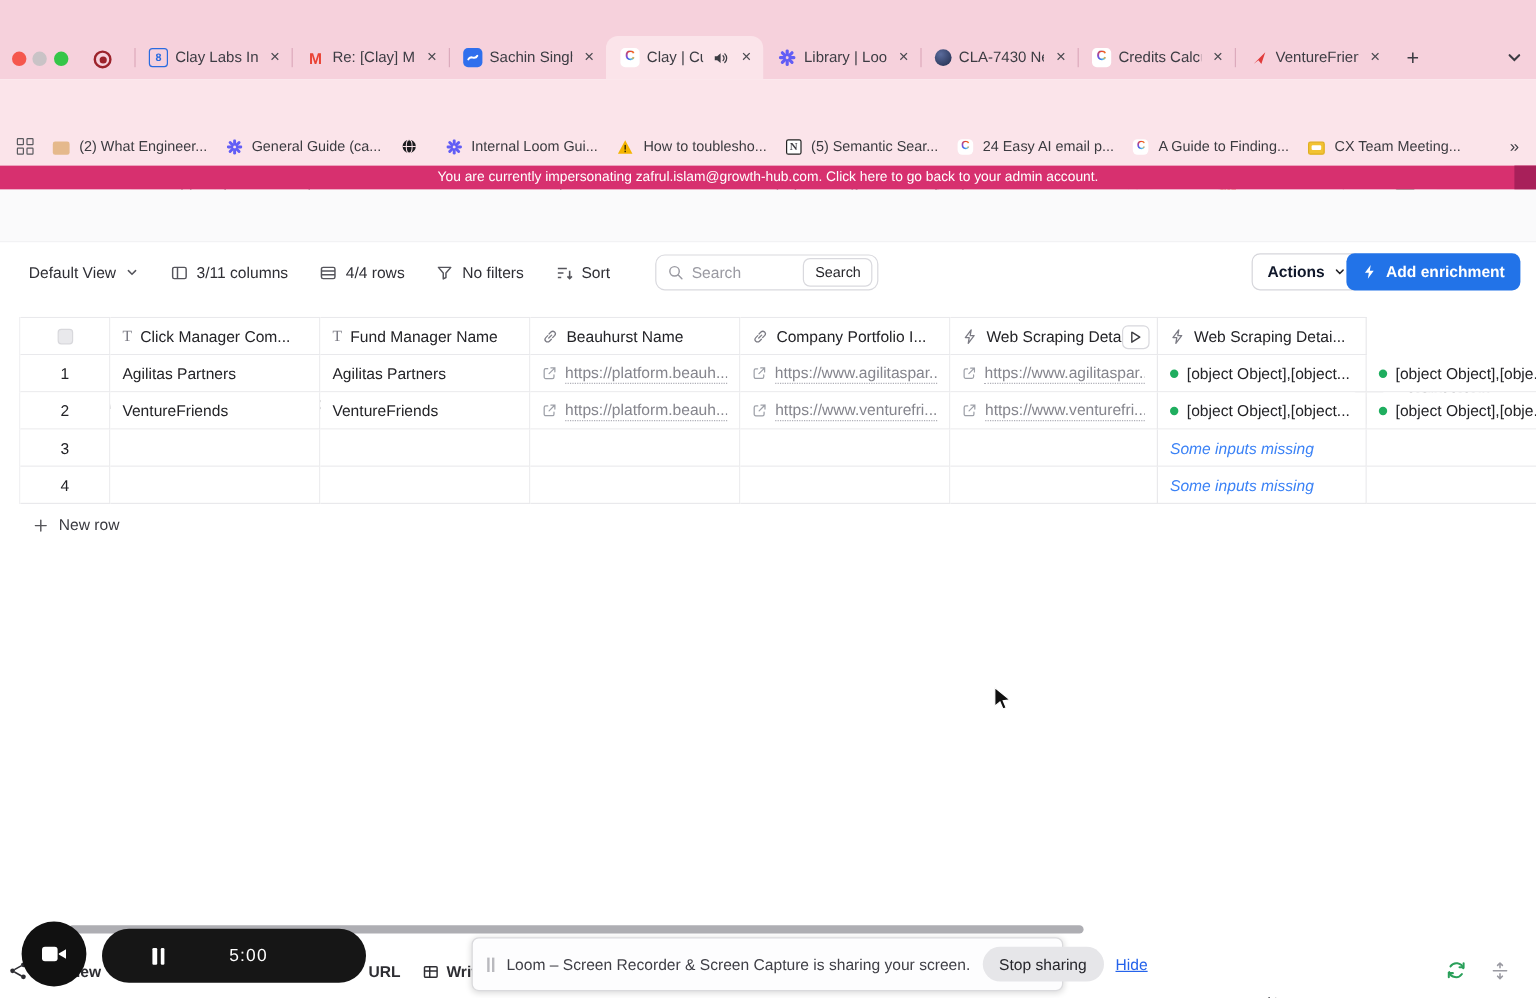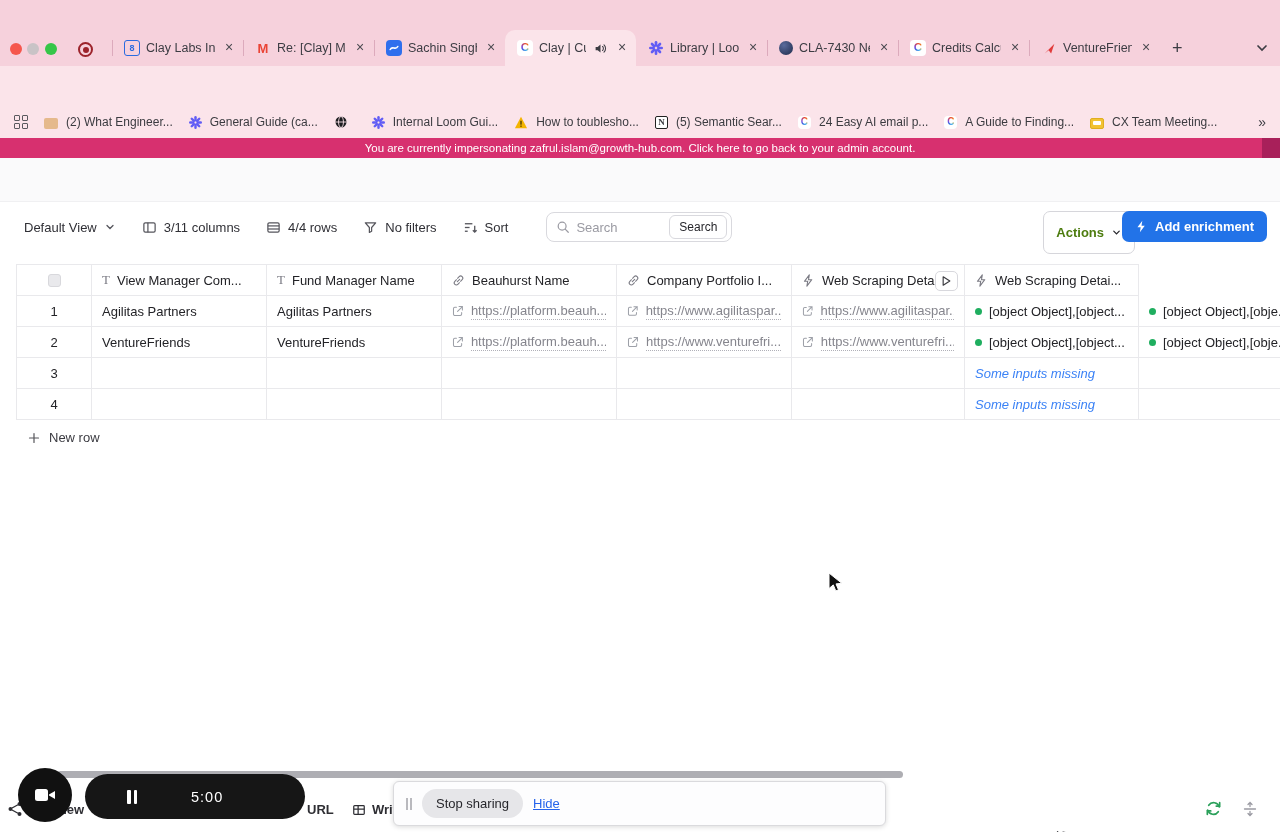--- a/index.html
+++ b/index.html
@@ -45,22 +45,22 @@
   .crumb{display:flex;align-items:center;gap:7px;}
   .hdr-right{display:flex;align-items:center;gap:13px;}
   .avatar{width:32px;height:32px;border-radius:50%;background:radial-gradient(circle at 40% 70%,#8f8f96 0 45%,#d2d2d6 46%);}
   
   .toolbar{left:0;top:202px;width:1280px;height:50px;background:#fff;display:flex;align-items:center;padding-left:24px;gap:26px;}
   .titem{display:flex;align-items:center;gap:7px;font-size:13px;color:#2f2f35;}
   .sbox{width:186px;height:30px;border:1px solid #d9d9de;border-radius:8px;display:flex;align-items:center;padding:0 4px 0 9px;gap:6px;margin-left:12px;}
   .sbox input{border:none;outline:none;flex:1;font-size:13px;min-width:0;font-family:inherit;color:#2f2f35;background:transparent;}
   .sbox input::placeholder{color:#9a9aa2;}
   .sbtn{border:1px solid #d9d9de;background:#fff;border-radius:6px;font-size:12px;color:#26262b;padding:4px 9px;font-family:inherit;}
-  .actbtn{position:absolute;right:145px;top:211px;height:43px;border:1px solid #d6d6db;border-radius:7px;background:#fff;
-    display:flex;align-items:center;gap:7px;padding:0 12px;font-size:13px;font-weight:600;color:#4d7c0f;font-family:inherit;}
+  .actbtn{position:absolute;right:145px;top:211px;height:31px;border:1px solid #d6d6db;border-radius:7px;background:#fff;
+    display:flex;align-items:center;gap:7px;padding:0 12px;font-size:13px;font-weight:600;color:#0f172a;font-family:inherit;}
   .enrbtn{position:absolute;right:13px;top:211px;height:31px;border:none;border-radius:7px;background:#2273e8;color:#fff;
     display:flex;align-items:center;gap:7px;padding:0 13px;font-size:13px;font-weight:600;font-family:inherit;}
   
   .tbl{left:16px;top:264px;width:1264px;overflow:hidden;}
   .trow{display:grid;grid-template-columns:75px 175px 175px 175px 175px 173px 174px 175px;border-left:1px solid #e9e9ec;}
   .tc{border-right:1px solid #e9e9ec;border-bottom:1px solid #e9e9ec;display:flex;align-items:center;padding:0 10px;gap:7px;overflow:hidden;white-space:nowrap;position:relative;}
   .thead .tc{height:32px;background:#f8f8f9;border-top:1px solid #e9e9ec;color:#55555e;font-size:13px;}
   .trow .tc{height:31px;font-size:13px;color:#232327;background:#fff;}
   .thead .tc{height:32px;}
   .gut{justify-content:center;color:#70707a;font-size:12.5px;}
@@ -454,21 +454,21 @@
   <span>Add enrichment</span>
 </button>
 
 <div class="abs tbl">
   <div class="trow thead">
     <div class="tc gut">
         <span class="cb"></span>
       </div>
     <div class="tc">
       <span class="ticon">T</span>
-      <span>View Manager Com...</span>
+      <span>Click Manager Com...</span>
     </div>
     <div class="tc">
       <span class="ticon">T</span>
       <span>Fund Manager Name</span>
     </div>
     <div class="tc">
       <svg width="13" height="13" viewBox="0 0 16 16">
           <path d="M6.5 9.5l3-3M5.5 7l-2 2a2.6 2.6 0 0 0 3.7 3.7l2-2M10.5 9l2-2A2.6 2.6 0 0 0 8.8 3.3l-2 2" stroke="#7b7b84" stroke-width="1.3" fill="none" stroke-linecap="round"></path>
         </svg>
       <span>Beauhurst Name</span>
@@ -651,20 +651,21 @@
   <svg width="15" height="16" viewBox="0 0 16 16">
       <path d="M2.5 4h11M6 4V2.7h4V4M4.2 4l.6 9.5h6.4l.6-9.5M6.6 6.3v5M9.4 6.3v5" stroke="#fff" stroke-width="1.3" fill="none" stroke-linecap="round"></path>
     </svg>
 </div>
 
 <div class="abs sharebanner">
   <span class="handle">
       <i></i>
       <i></i>
     </span>
+  <span class="sharemsg">Loom – Screen Recorder &amp; Screen Capture is sharing your screen.</span>
   <button class="stopbtn">Stop sharing</button>
   <span class="hidelink">Hide</span>
 </div>
 
 <div class="abs histgrp">
   <svg width="16" height="16" viewBox="0 0 16 16">
       <path d="M8 2.2a5.8 5.8 0 1 1-5 2.9M2.6 1.6v3.6h3.6" stroke="#3c3c41" stroke-width="1.4" fill="none" stroke-linecap="round"></path>
       <path d="M8 5v3.2l2.2 1.3" stroke="#3c3c41" stroke-width="1.4" fill="none" stroke-linecap="round"></path>
     </svg>
   <span>View table history</span>

